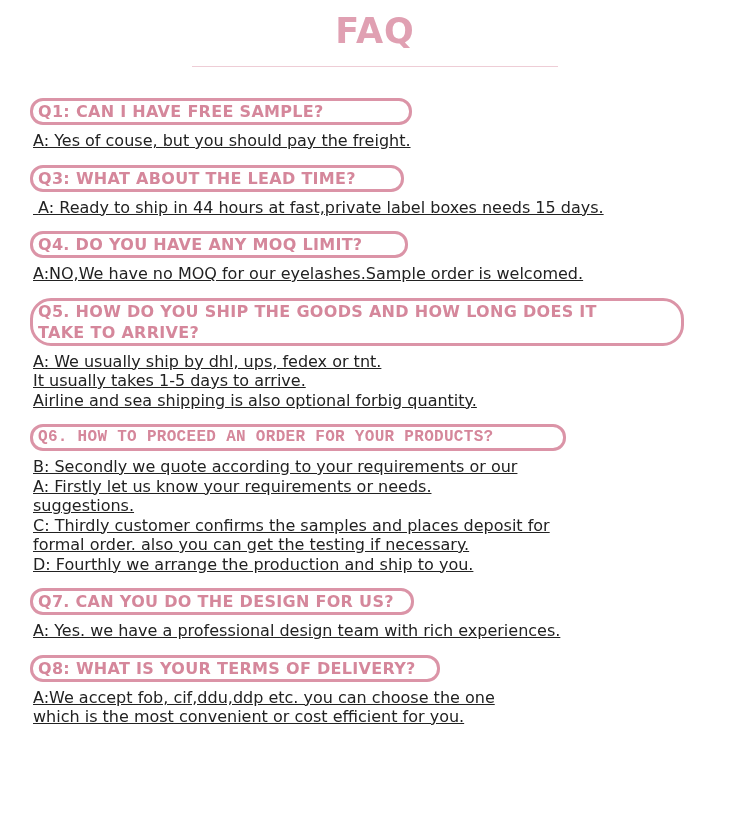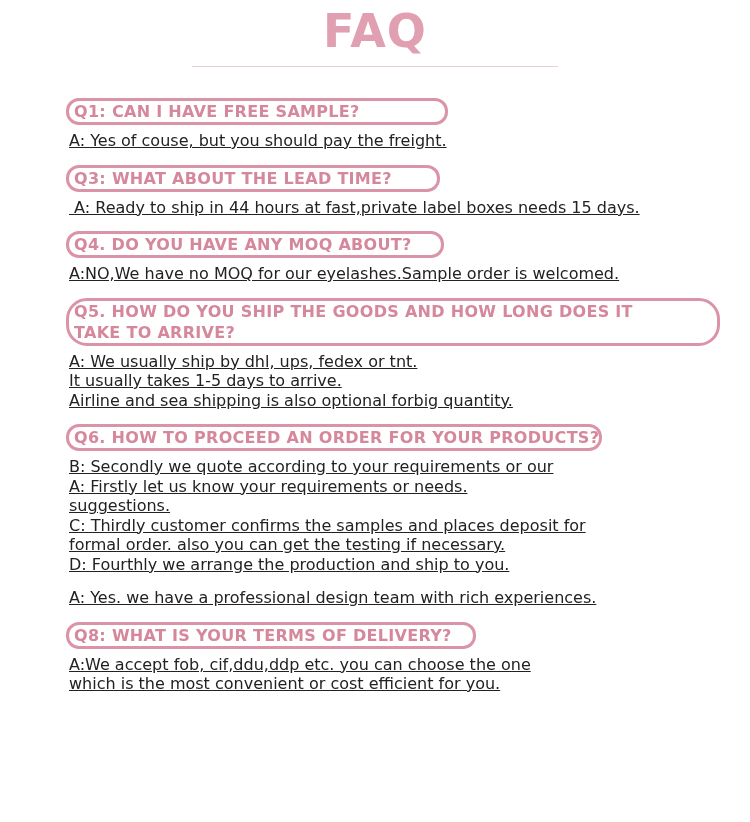--- a/index.html
+++ b/index.html
@@ -14,54 +14,54 @@
   html,body{background:var(--bg);}
   body{
     width:750px;height:822px;
     font-family:"DejaVu Sans","Liberation Sans",sans-serif;
     color:var(--ink);
     overflow:hidden;
   }
   .page{width:750px;height:822px;padding-top:6px;}
   .page-title{
     text-align:center;
-    font-size:46px;
+    font-size:35px;
     font-weight:bold;
     letter-spacing:1px;
     color:var(--pink-title);
     line-height:50px;
   }
   .title-rule{
     width:366px;height:1px;
     background:var(--pink-divider);
     margin:10px auto 0 auto;
   }
   main{padding:31px 30px 0 30px;}
-  .faq-item{margin-bottom:14px;margin-left:36px;}
+  .faq-item{margin-bottom:14px;}
   .q-box{
     border:3px solid var(--pink-border);
     border-radius:13px;
     padding:0 6px 0 5px;
     margin-bottom:6px;
     overflow:hidden;
   }
   .q-line{
     font-weight:bold;
     font-size:16px;
     line-height:21px;
     letter-spacing:0.3px;
     color:var(--pink-text);
     white-space:nowrap;
   }
   .qb-1{width:382px;}
   .qb-2{width:385px;}
   .qb-3{width:374px;}
   .qb-4{width:378px;}
   .qb-5{width:654px;border-radius:21px;}
-  .qb-6{width:536px;}
+  .qb-6{width:536px;font-family:Liberation Mono, monospace;}
   .qb-7{width:384px;}
   .qb-8{width:410px;}
   .answer{padding-left:3px;}
   .a-line{
     font-size:16px;
     line-height:19.5px;
     color:var(--ink);
     white-space:pre-wrap;
     text-decoration:underline;
   }
@@ -91,21 +91,21 @@
       <div class="q-box qb-3">
         <div class="q-line">Q3: WHAT ABOUT THE LEAD TIME?</div>
       </div>
       <div class="answer">
         <div class="a-line"> A: Ready to ship in 44 hours at fast,private label boxes needs 15 days.</div>
       </div>
     </section>
 
     <section class="faq-item">
       <div class="q-box qb-4">
-        <div class="q-line">Q4. DO YOU HAVE ANY MOQ ABOUT?</div>
+        <div class="q-line">Q4. DO YOU HAVE ANY MOQ LIMIT?</div>
       </div>
       <div class="answer">
         <div class="a-line">A:NO,We have no MOQ for our eyelashes.Sample order is welcomed.</div>
       </div>
     </section>
 
     <section class="faq-item">
       <div class="q-box qb-5">
         <div class="q-line">Q5. HOW DO YOU SHIP THE GOODS AND HOW LONG DOES IT</div>
         <div class="q-line">TAKE TO ARRIVE?</div>
@@ -125,20 +125,23 @@
         <div class="a-line">B: Secondly we quote according to your requirements or our</div>
         <div class="a-line">A: Firstly let us know your requirements or needs.</div>
         <div class="a-line">suggestions.</div>
         <div class="a-line">C: Thirdly customer confirms the samples and places deposit for</div>
         <div class="a-line">formal order. also you can get the testing if necessary.</div>
         <div class="a-line">D: Fourthly we arrange the production and ship to you.</div>
       </div>
     </section>
 
     <section class="faq-item">
+      <div class="q-box qb-7">
+        <div class="q-line">Q7. CAN YOU DO THE DESIGN FOR US?</div>
+      </div>
       <div class="answer">
         <div class="a-line">A: Yes. we have a professional design team with rich experiences.</div>
       </div>
     </section>
 
     <section class="faq-item">
       <div class="q-box qb-8">
         <div class="q-line">Q8: WHAT IS YOUR TERMS OF DELIVERY?</div>
       </div>
       <div class="answer">

